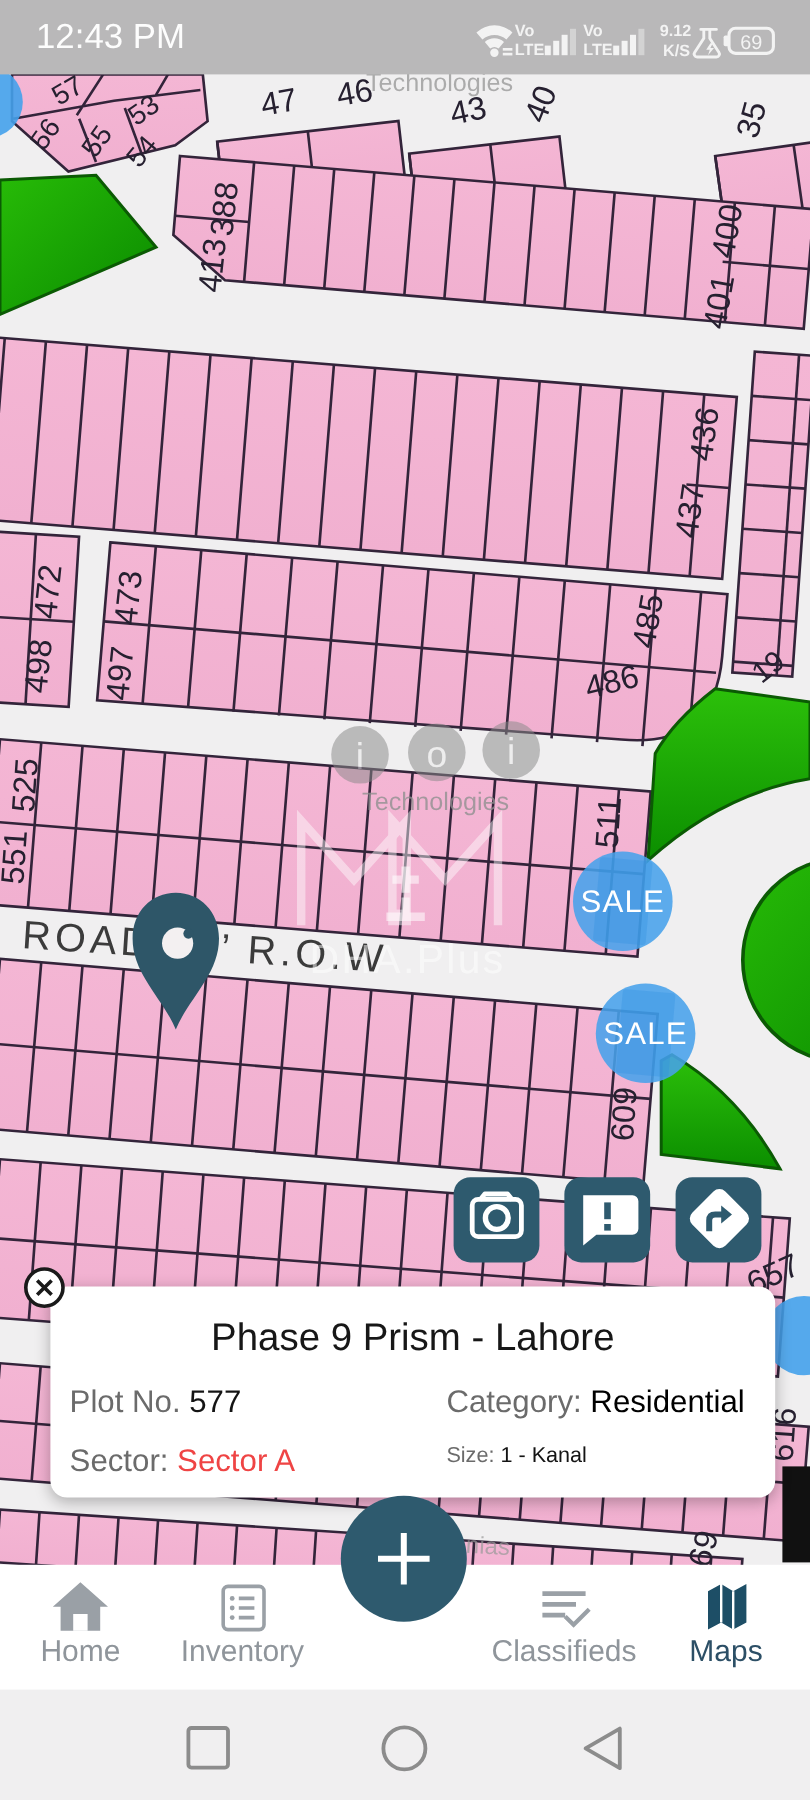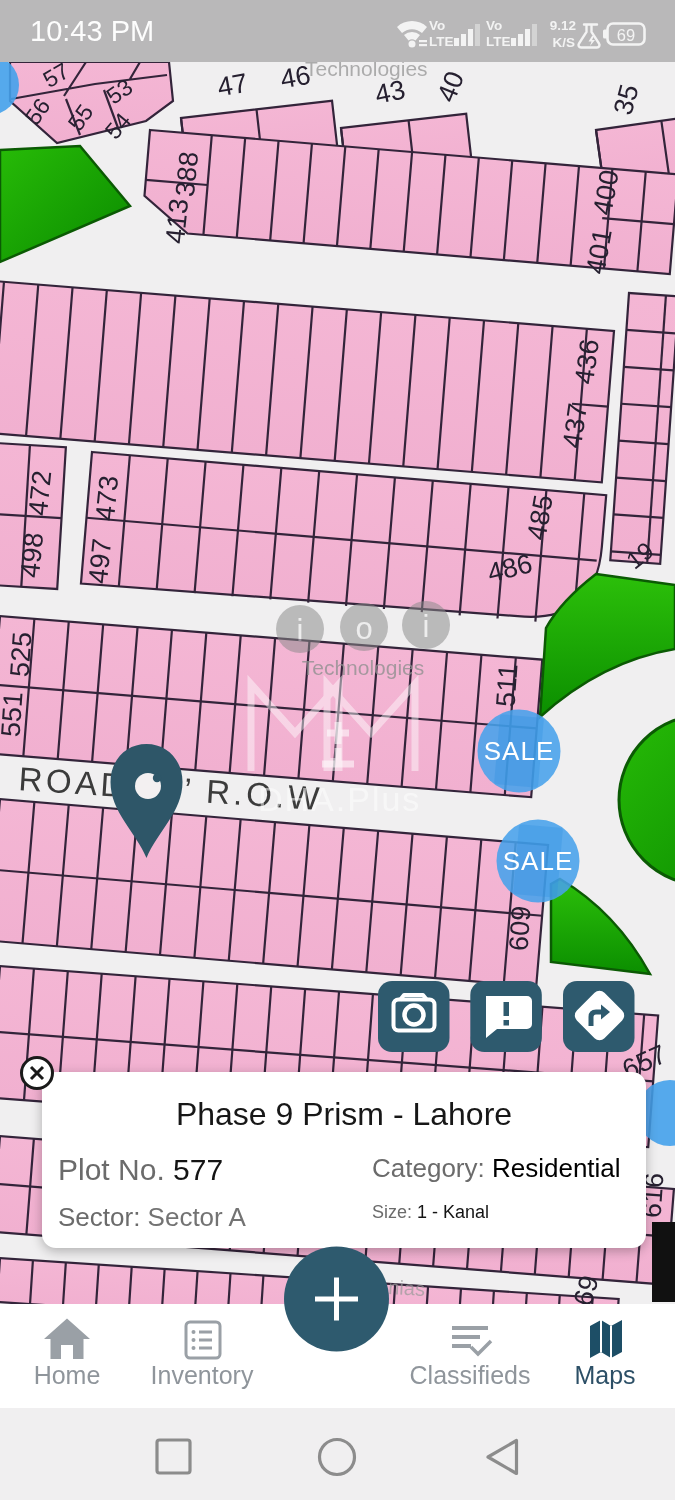--- a/index.html
+++ b/index.html
@@ -175,23 +175,23 @@
         <path d="M486,996 h41 a5,5 0 0 1 5,5 v23 a5,5 0 0 1 -5,5 h-30 l-11,9 Z" fill="#fff"></path>
         <rect x="503.5" y="1002" width="5.5" height="14" fill="#2e5a6e"></rect>
         <rect x="503.5" y="1020" width="5.5" height="5.5" fill="#2e5a6e"></rect>
         <rect x="580" y="996" width="39" height="39" rx="7" fill="#fff" transform="rotate(45 599.5 1015.5)"></rect>
         <path d="M591,1026 v-9 q0,-5 5,-5 h6" stroke="#2e5a6e" stroke-width="5" fill="none"></path>
         <path d="M601,1004.5 l9,7.5 -9,7.5 Z" fill="#2e5a6e"></path>
       </svg></div>
 
 <div class="abs" style="left:42px;top:1072px;width:604px;height:176px;background:#fff;border-radius:14px;box-shadow:0 3px 12px rgba(0,0,0,0.28)">
  <div style="text-align:center;margin-top:24px;font-size:32px;color:#171717">Phase 9 Prism - Lahore</div>
- <div style="position:absolute;left:16px;top:81px;font-size:30px;color:#6b6b6b">Plot No. <span style="color:#141414">577</span></div>
+ <div style="position:absolute;left:16px;top:81px;font-size:26px;color:#6b6b6b">Plot No. <span style="color:#141414">577</span></div>
  <div style="position:absolute;left:330px;top:81px;font-size:26px;color:#6b6b6b">Category: <span style="color:#000000">Residential</span></div>
- <div style="position:absolute;left:16px;top:130px;font-size:26px;color:#6b6b6b">Sector: <span style="color:#737373">Sector A</span></div>
+ <div style="position:absolute;left:16px;top:130px;font-size:26px;color:#6b6b6b">Sector: <span style="color:#ef4444">Sector A</span></div>
  <div style="position:absolute;left:330px;top:130px;font-size:18px;color:#6b6b6b">Size: <span style="color:#141414">1 - Kanal</span></div>
 </div>
 <svg class="abs" style="left:18px;top:1054px" width="40" height="40">
  <circle cx="19" cy="19" r="15.5" fill="#fff" stroke="#1a1a1a" stroke-width="3"></circle>
  <path d="M13,13 L25,25 M25,13 L13,25" stroke="#1a1a1a" stroke-width="3"></path>
 </svg>
 
 <div class="abs" style="left:0;top:1304px;width:675px;height:104px;background:#fff"></div>
 <div class="abs" style="left:0;top:1408px;width:675px;height:92px;background:#f0eff0"></div>
 
@@ -228,21 +228,21 @@
   <path d="M516.5,136.5 v33 l-28.5,-16.5 Z" stroke-linejoin="round"></path>
  </g>
 </svg>
 
 <svg class="abs" style="left:283px;top:1245px" width="108" height="108">
  <circle cx="53.5" cy="54" r="52.5" fill="#2e5a6e"></circle>
  <path d="M32,54 h43 M53.5,32.5 v43" stroke="#fff" stroke-width="5"></path>
 </svg>
 
 <div class="abs" style="left:0;top:0;width:675px;height:62px;background:#b9b8b9"></div>
-<div class="abs" style="left:30px;top:15px;font-size:29px;color:#fdfdfd">10:43 PM</div>
+<div class="abs" style="left:30px;top:15px;font-size:29px;color:#fdfdfd">12:43 PM</div>
 <svg class="abs" style="left:390px;top:0" width="285" height="62">
 
  <g fill="#f3f3f3">
   <path d="M7,27 a22,22 0 0 1 30,0 l-5,6 a15,15 0 0 0 -20,0 Z"></path>
   <path d="M14,35 a12,12 0 0 1 16,0 l-4.5,5.5 a6,6 0 0 0 -7,0 Z"></path>
   <circle cx="22" cy="44" r="3.5"></circle>
   <rect x="29" y="40" width="8" height="2.2"></rect>
         <rect x="29" y="44" width="8" height="2.2"></rect>
  </g>
 

